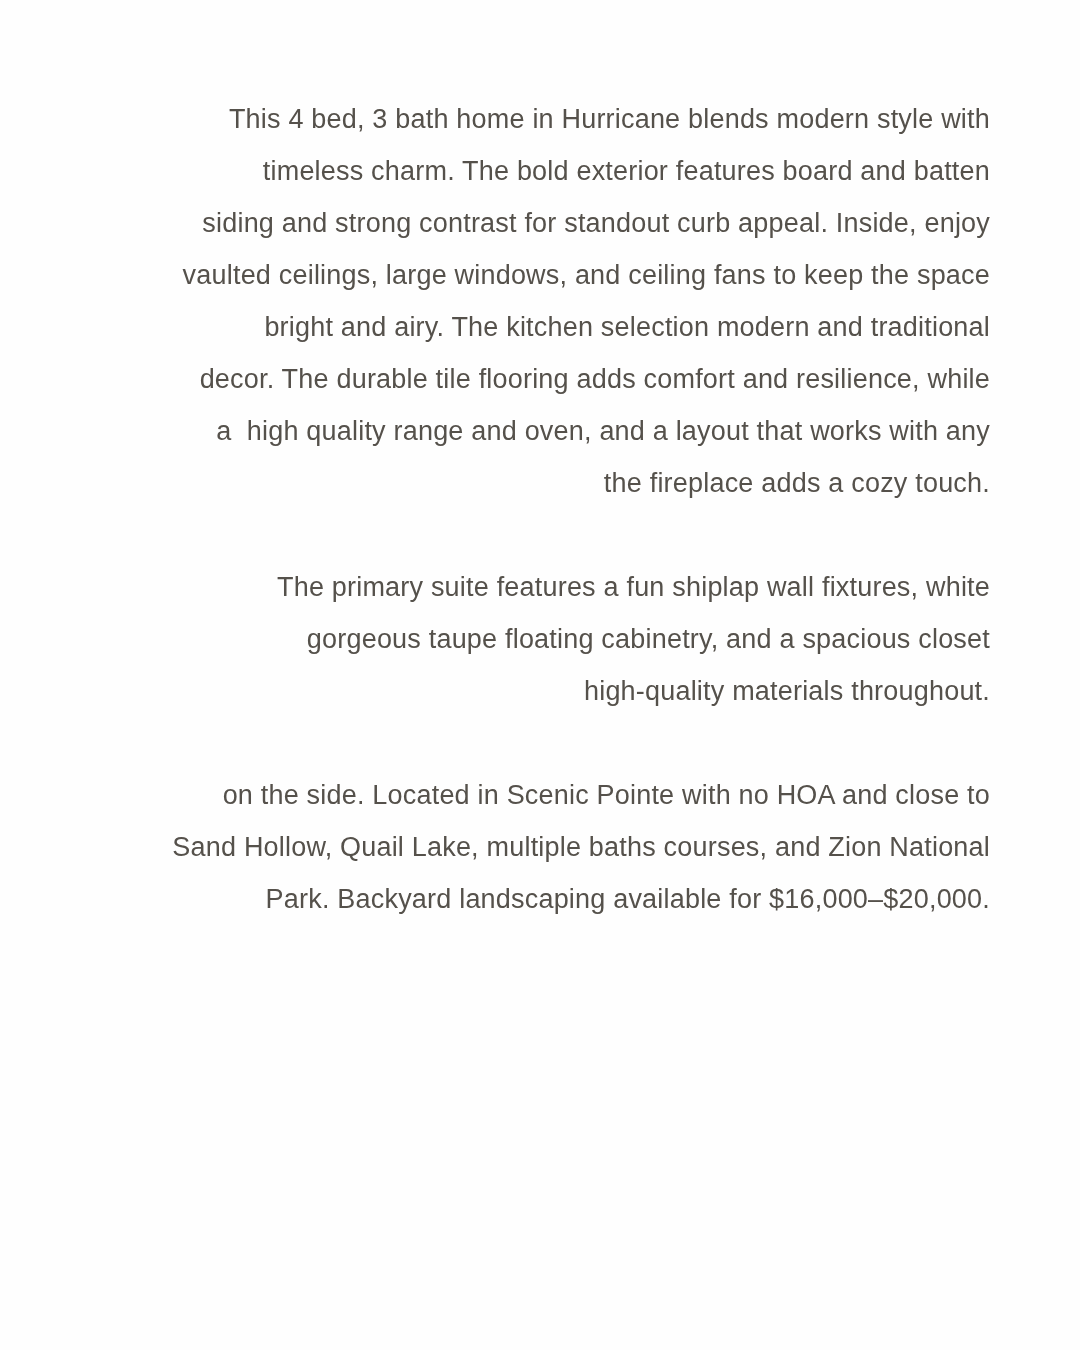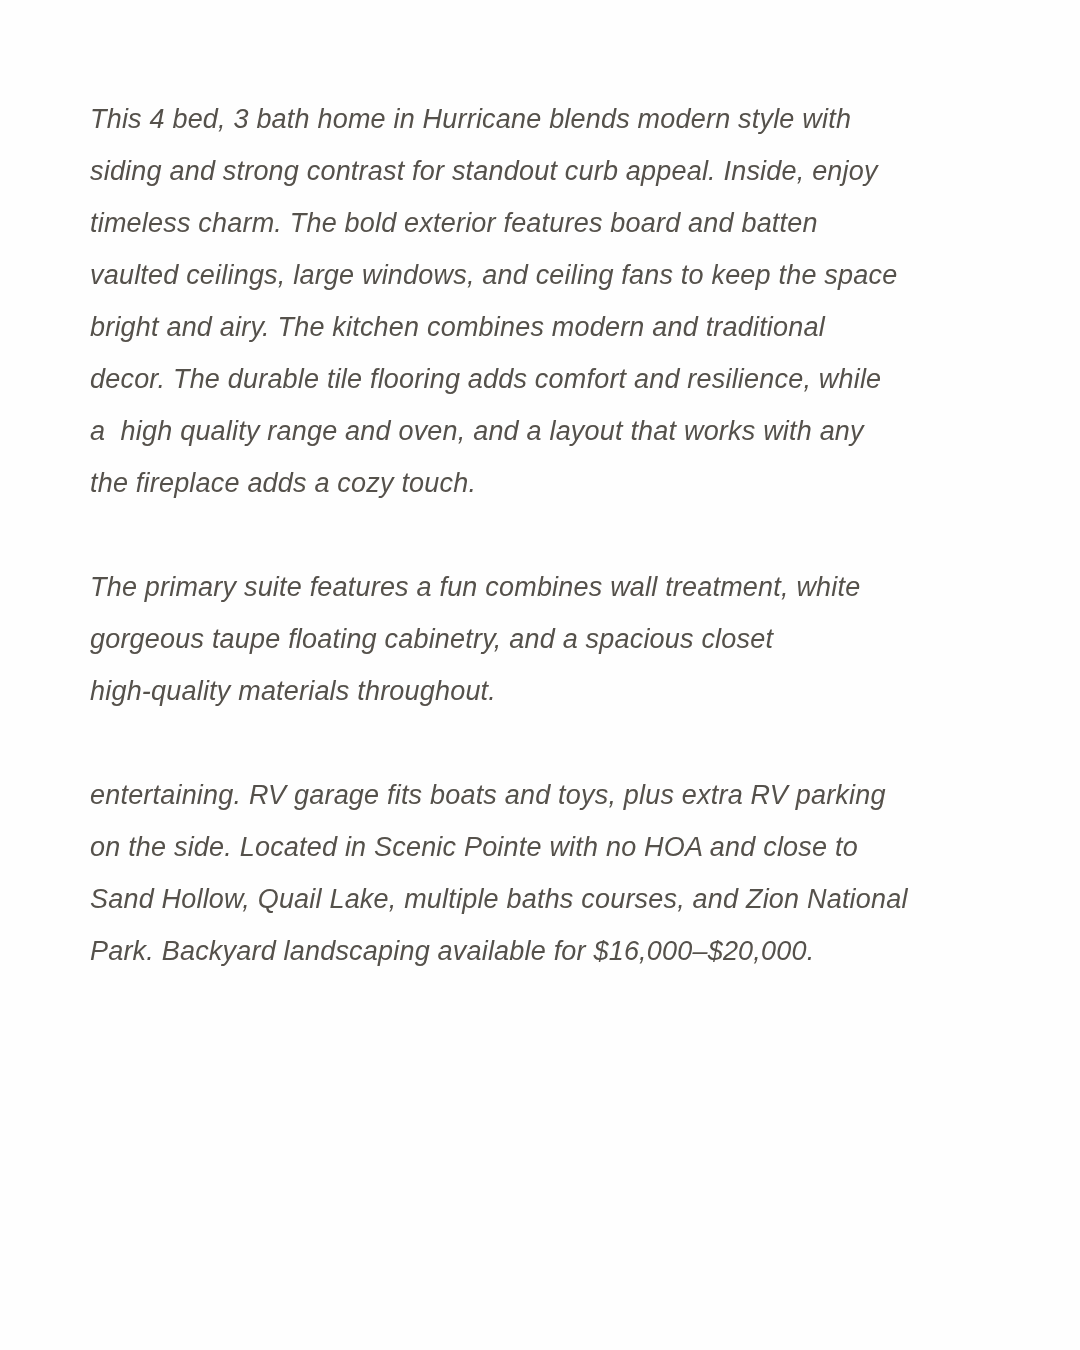--- a/index.html
+++ b/index.html
@@ -16,57 +16,55 @@
   .page {
     box-sizing: border-box;
     width: 1080px;
     height: 1350px;
     padding-top: 93px;
     overflow: hidden;
   }
   .description {
     width: 900px;
     margin: 0 auto;
-    text-align: left;
-    font-style: italic;
+    text-align: right;
   }
   .paragraph {
     margin: 0 0 52px 0;
   }
   .line {
     font-size: 27px;
     line-height: 52px;
     letter-spacing: 0.2px;
     white-space: pre-wrap; 
   }
 </style>
 </head>
 <body>
 
 <div class="page">
   <div class="description">
 
     <div class="paragraph">
       <div class="line">This 4 bed, 3 bath home in Hurricane blends modern style with</div>
+      <div class="line">timeless charm. The bold exterior features board and batten</div>
       <div class="line">siding and strong contrast for standout curb appeal. Inside, enjoy</div>
-      <div class="line">timeless charm. The bold exterior features board and batten</div>
       <div class="line">vaulted ceilings, large windows, and ceiling fans to keep the space</div>
-      <div class="line">bright and airy. The kitchen combines modern and traditional</div>
+      <div class="line">bright and airy. The kitchen selection modern and traditional</div>
       <div class="line">decor. The durable tile flooring adds comfort and resilience, while</div>
       <div class="line">a  high quality range and oven, and a layout that works with any</div>
       <div class="line">the fireplace adds a cozy touch.</div>
     </div>
 
     <div class="paragraph">
-      <div class="line">The primary suite features a fun combines wall treatment, white</div>
+      <div class="line">The primary suite features a fun shiplap wall fixtures, white</div>
       <div class="line">gorgeous taupe floating cabinetry, and a spacious closet</div>
       <div class="line">high-quality materials throughout.</div>
     </div>
 
     <div class="paragraph">
-      <div class="line">entertaining. RV garage fits boats and toys, plus extra RV parking</div>
       <div class="line">on the side. Located in Scenic Pointe with no HOA and close to</div>
       <div class="line">Sand Hollow, Quail Lake, multiple baths courses, and Zion National</div>
       <div class="line">Park. Backyard landscaping available for $16,000–$20,000.</div>
     </div>
 
   </div>
 </div>
 
 </body></html>

